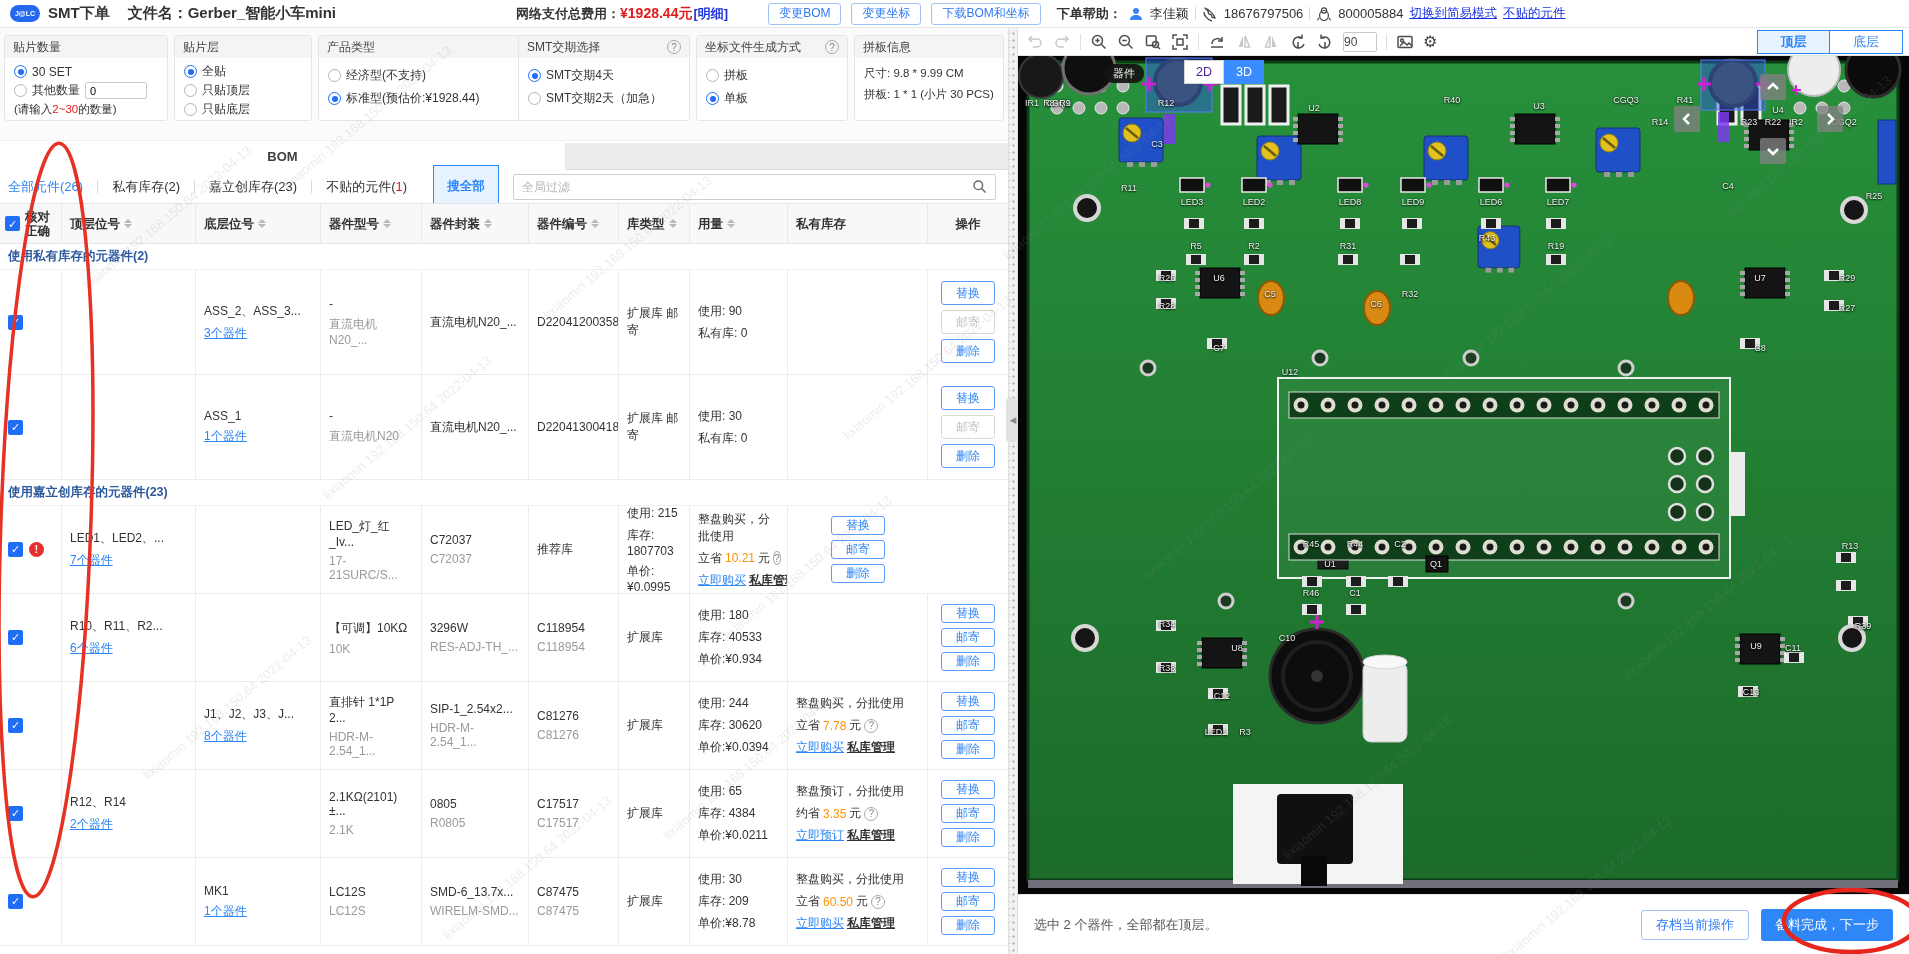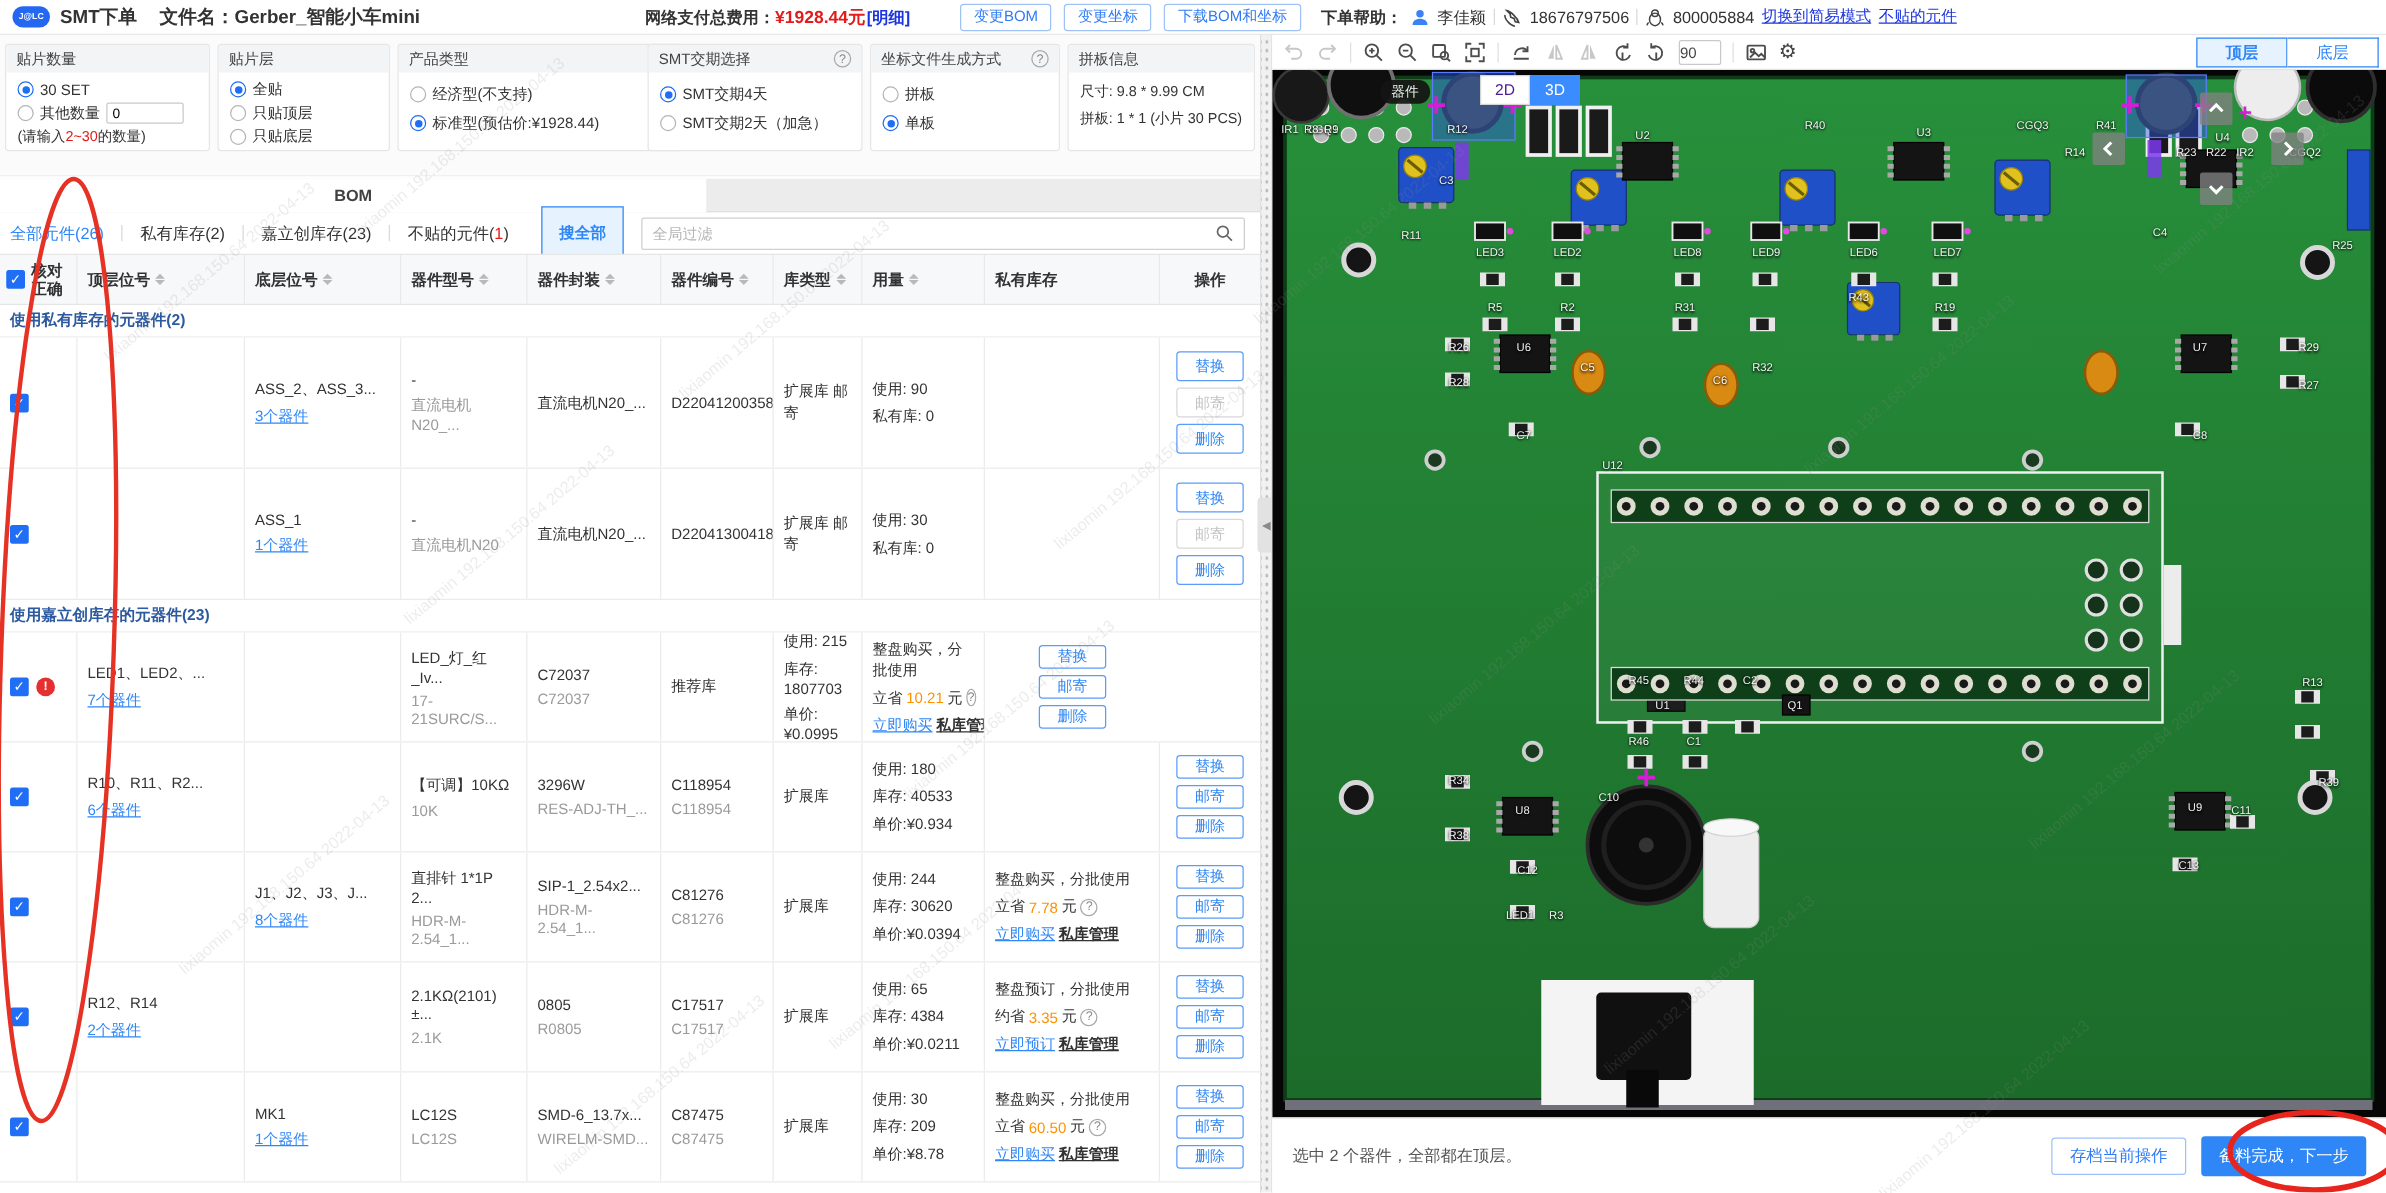--- a/index.html
+++ b/index.html
@@ -1038,21 +1038,21 @@
         <span class="pcb-label" style="left: 272px; top: 316px;">U12</span>
         <span class="pcb-label" style="left: 293px; top: 488px;">R45</span>
         <span class="pcb-label" style="left: 337px; top: 488px;">R44</span>
         <span class="pcb-label" style="left: 382px; top: 488px;">C2</span>
         <span class="pcb-label" style="left: 418px; top: 508px;">Q1</span>
         <span class="pcb-label" style="left: 832px; top: 490px;">R13</span>
         <span class="pcb-label" style="left: 293px; top: 537px;">R46</span>
         <span class="pcb-label" style="left: 337px; top: 537px;">C1</span>
         <span class="pcb-label" style="left: 149px; top: 568px;">R34</span>
         <span class="pcb-label" style="left: 149px; top: 612px;">R38</span>
-        <span class="pcb-label" style="left: 200px; top: 592px; text-align: center;">U8</span>
+        <span class="pcb-label" style="left: 219px; top: 592px; text-align: center;">U8</span>
         <span class="pcb-label" style="left: 204px; top: 640px;">C12</span>
         <span class="pcb-label" style="left: 269px; top: 582px;">C10</span>
         <span class="pcb-label" style="left: 198px; top: 676px;">LED1</span>
         <span class="pcb-label" style="left: 227px; top: 676px;">R3</span>
         <span class="pcb-label" style="left: 738px; top: 590px;">U9</span>
         <span class="pcb-label" style="left: 845px; top: 570px;">R39</span>
         <span class="pcb-label" style="left: 733px; top: 636px;">C13</span>
         <span class="pcb-label" style="left: 775px; top: 592px;">C11</span>
         <span class="pcb-label" style="left: 312px; top: 508px;">U1</span>
       </div>

